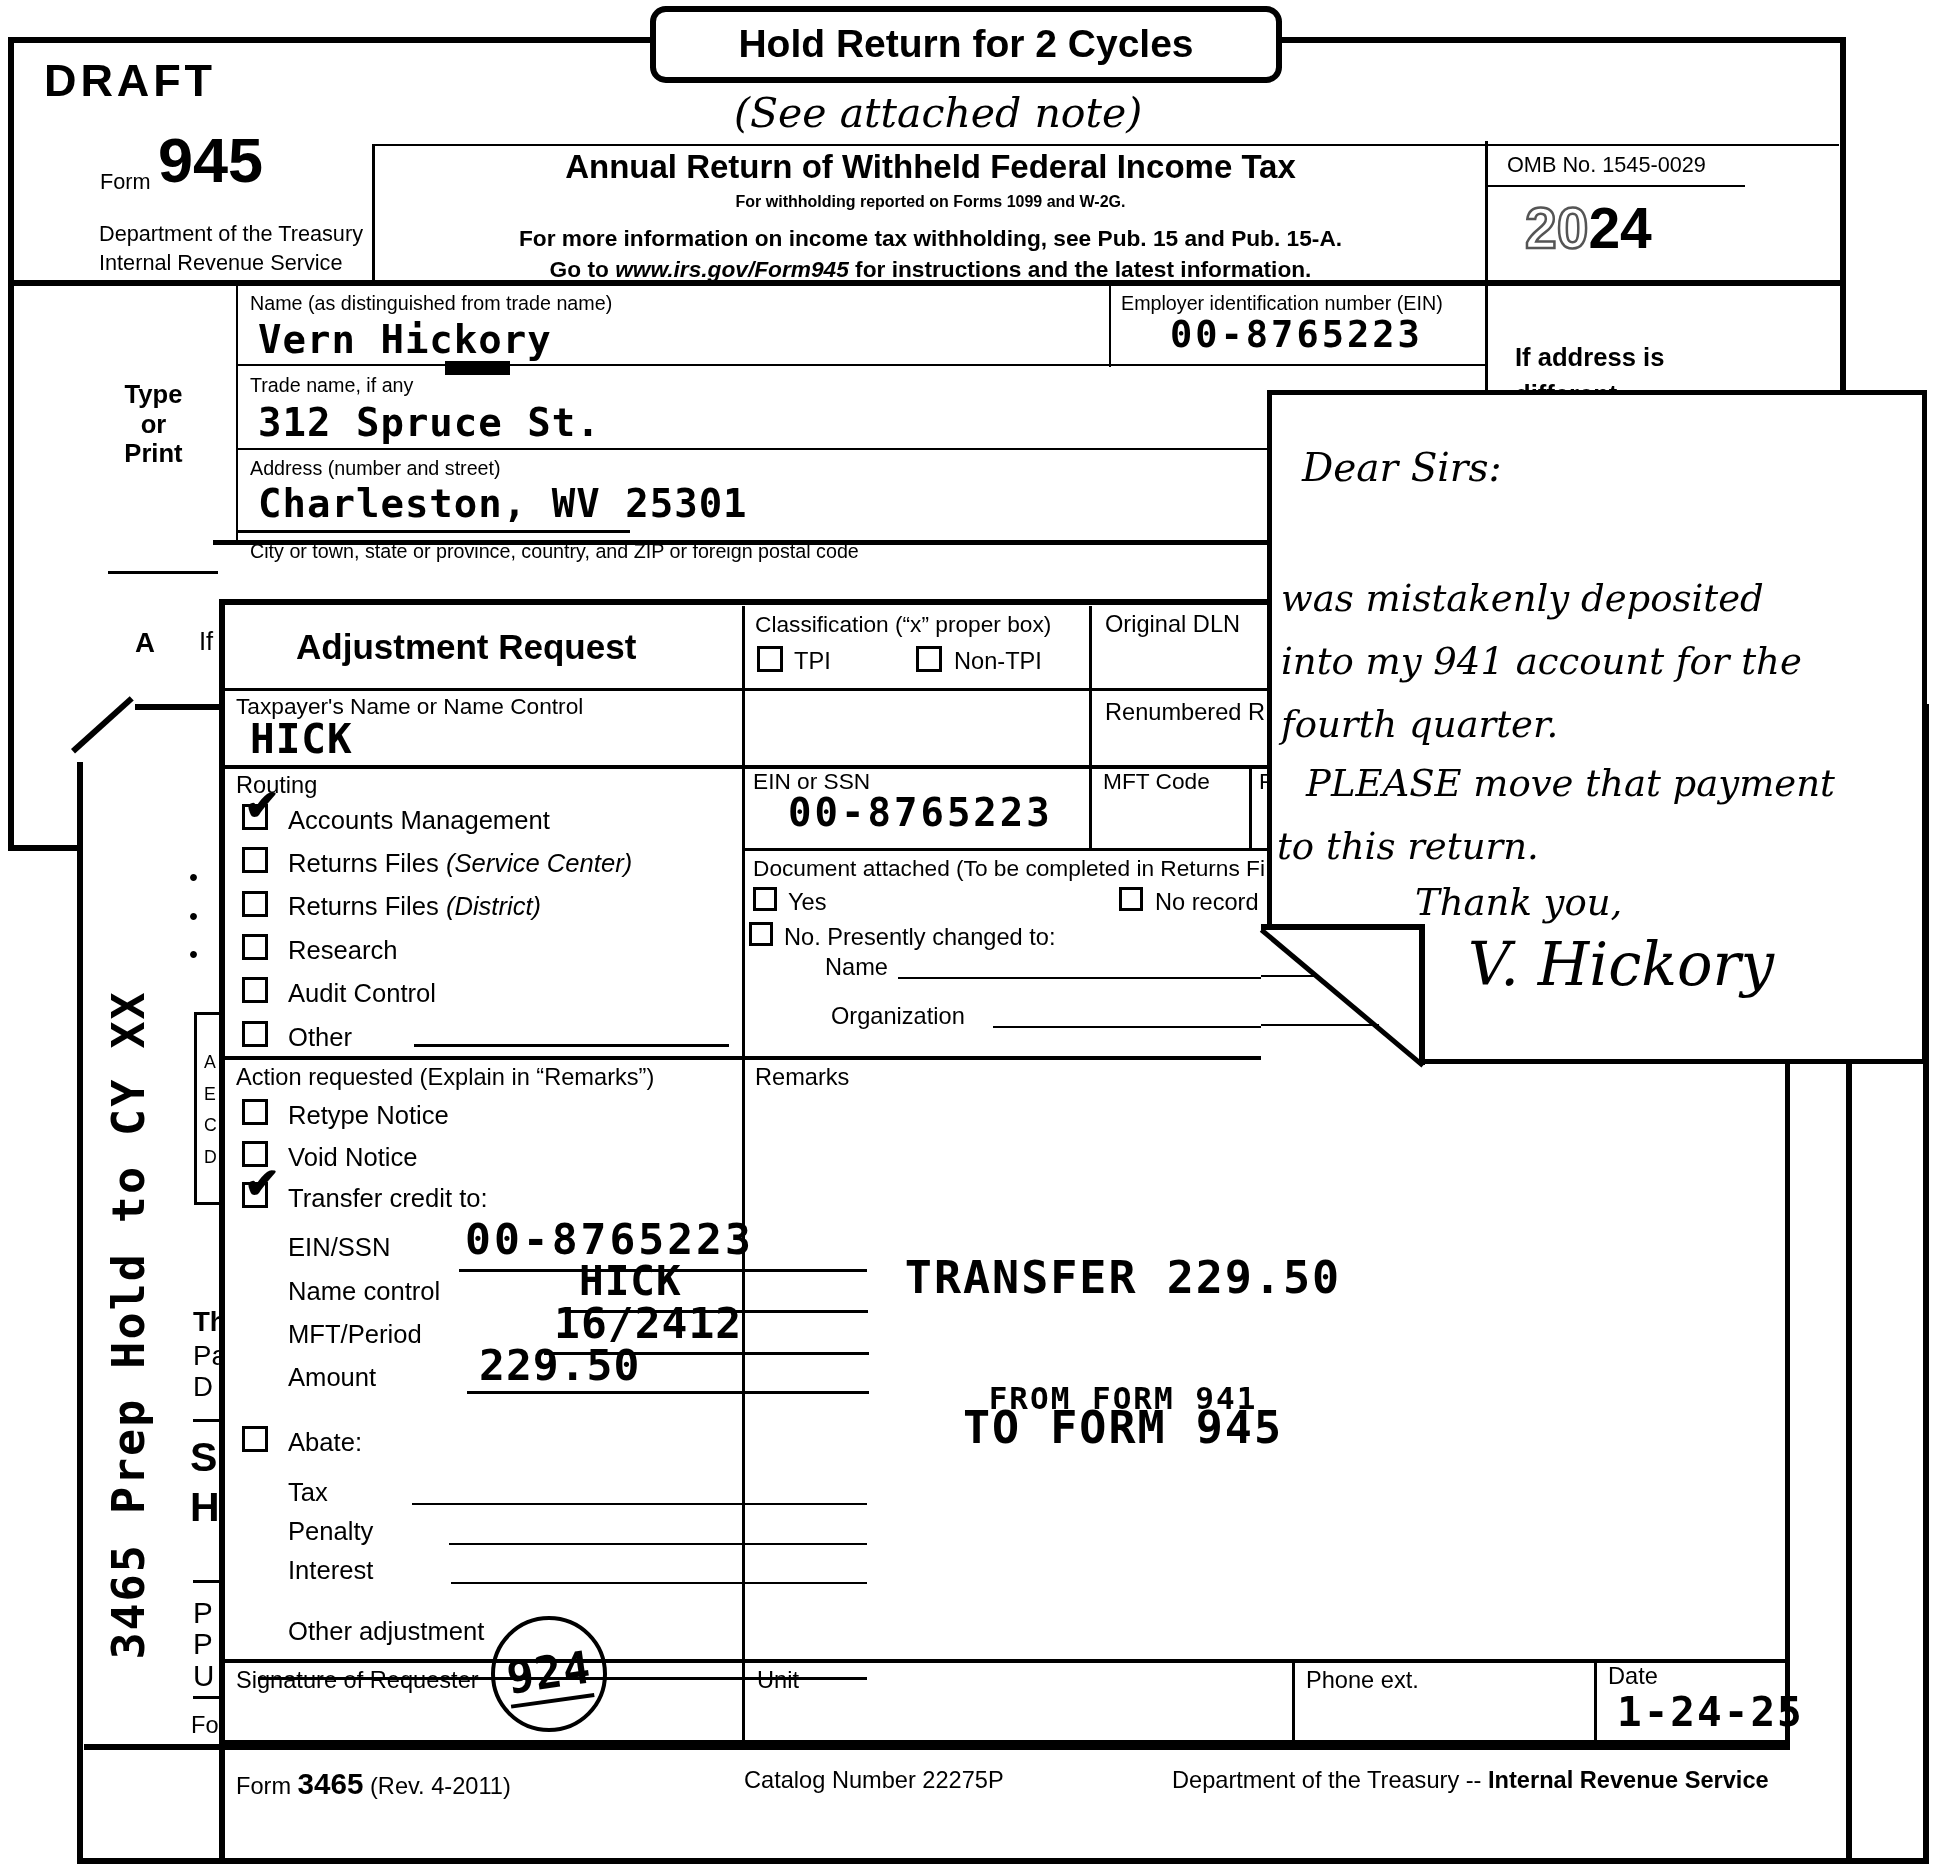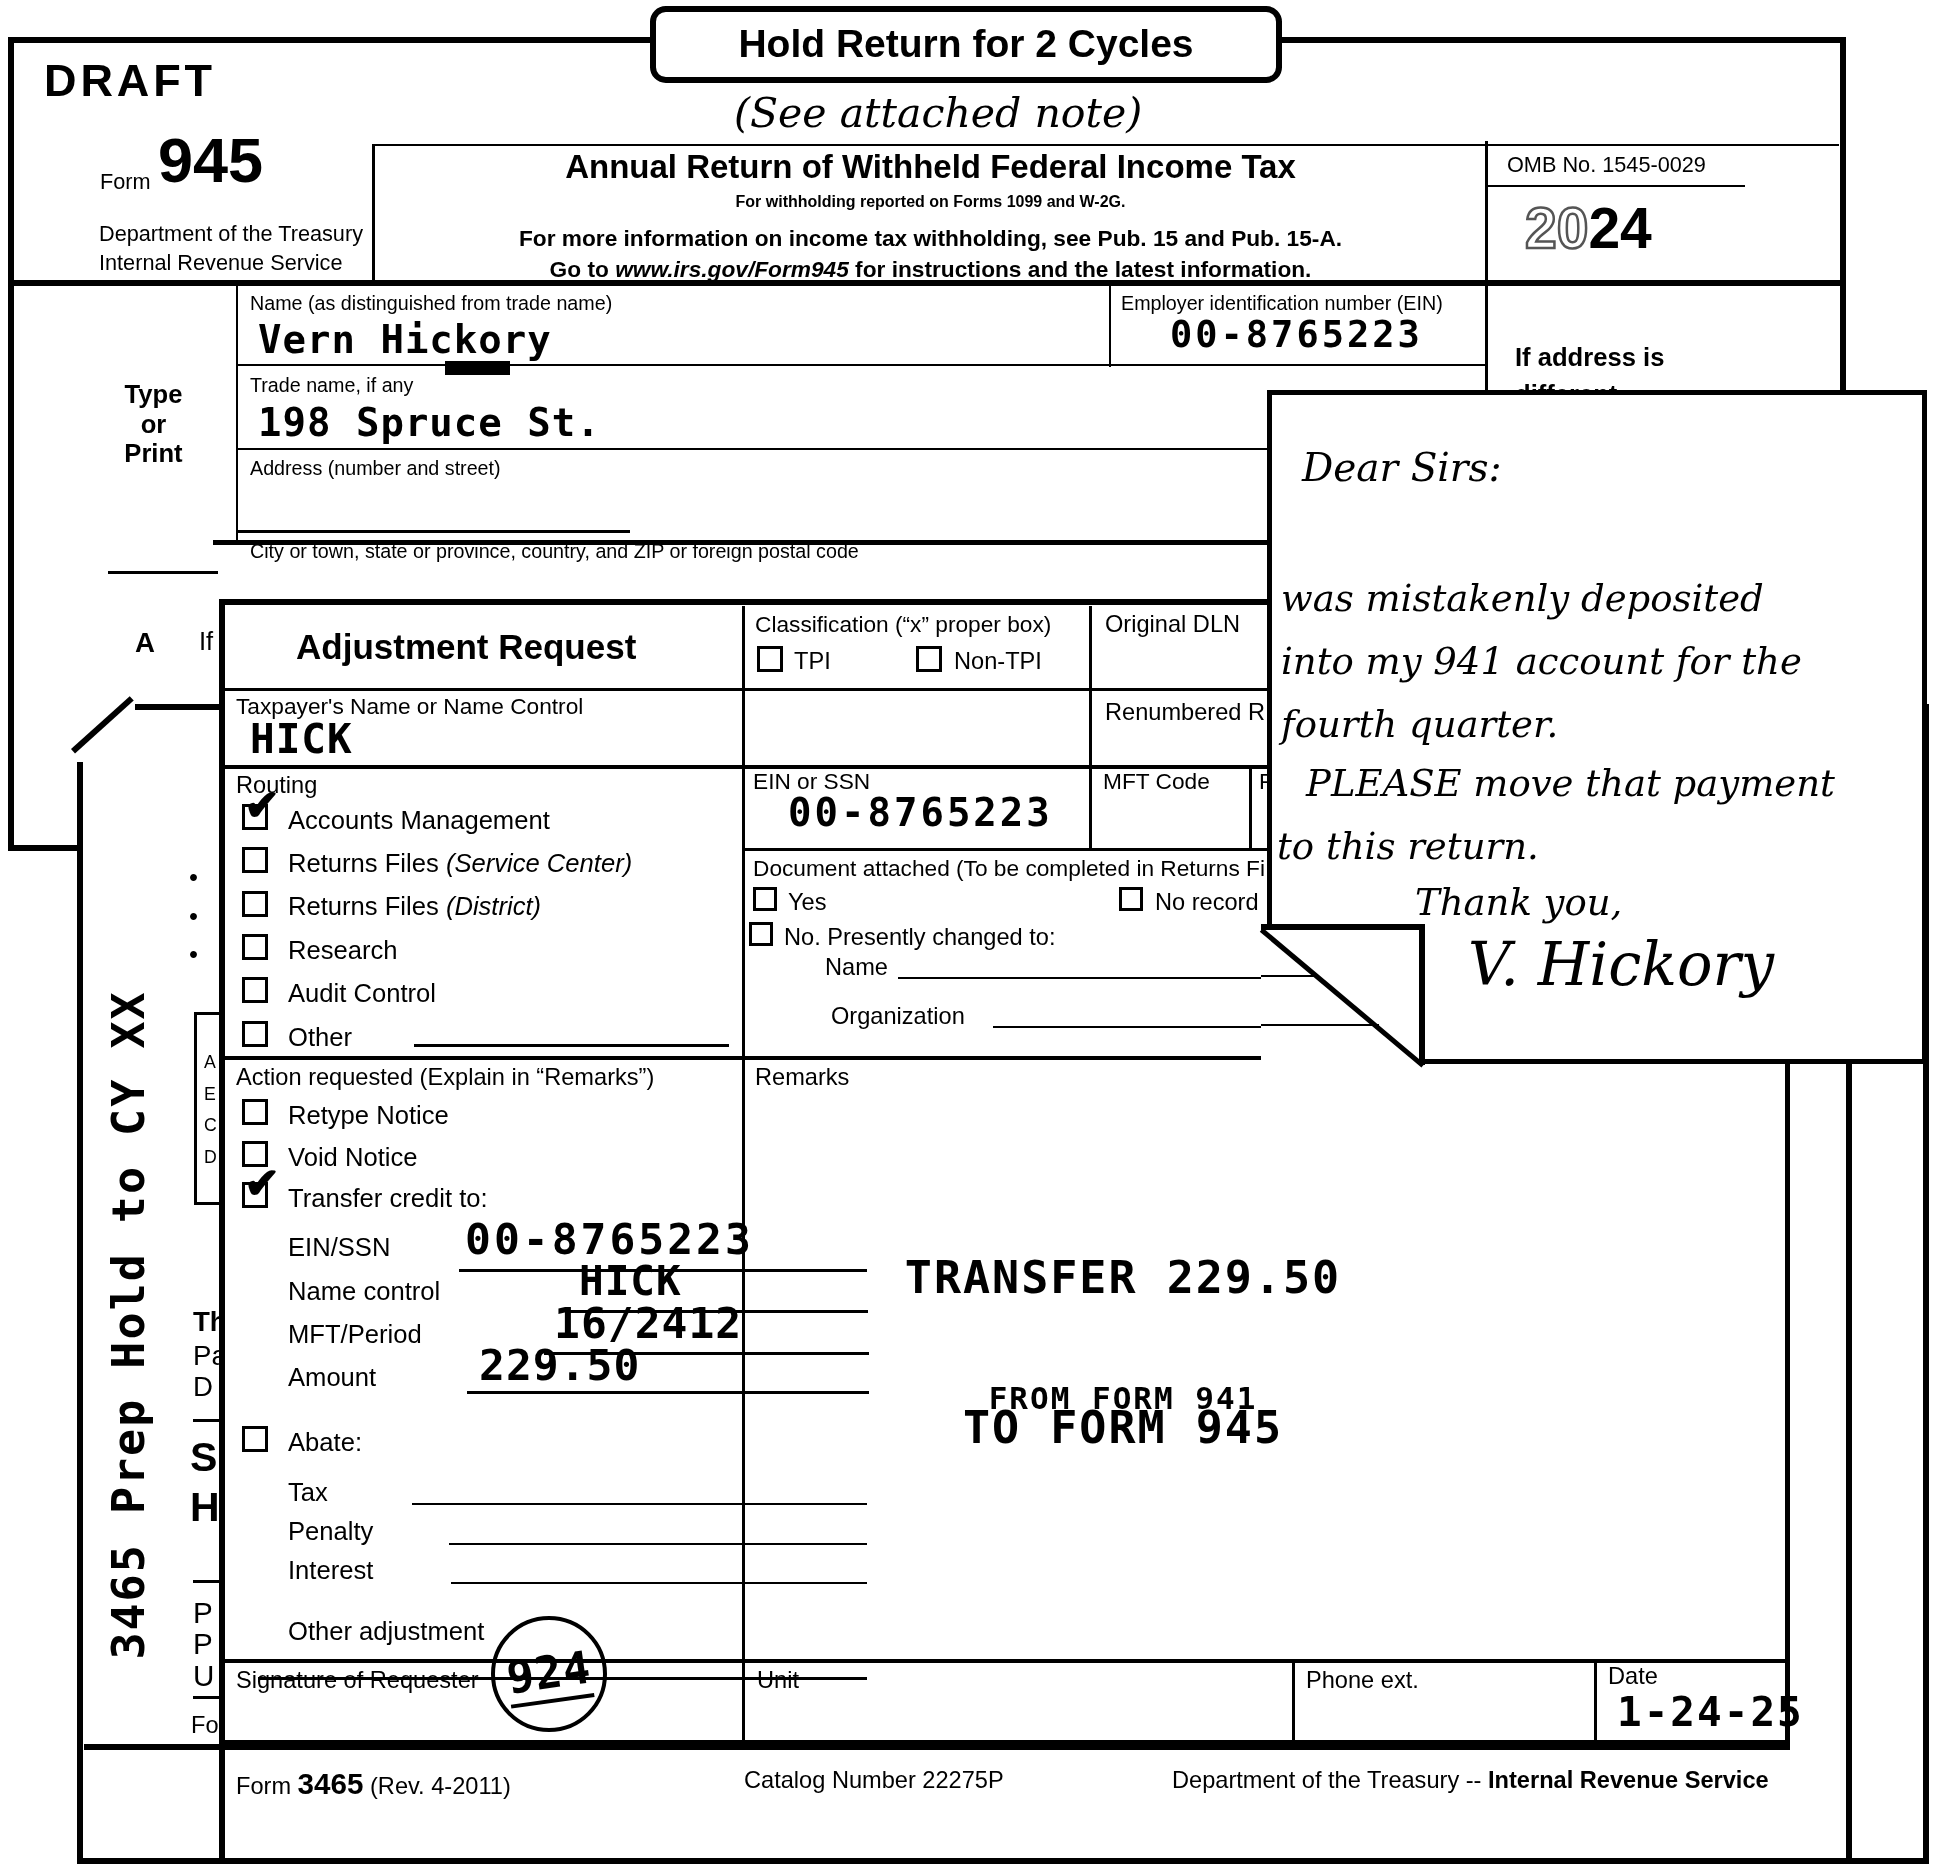--- a/index.html
+++ b/index.html
@@ -61,24 +61,25 @@
     <div class="ln" style="left:1485px;top:284px;width:3px;height:260px;"></div>
 
     <div class="lbl" style="left:250px;top:292px;">Name (as distinguished from trade name)</div>
     <div class="abs hand" style="left:258px;top:317px;font-size:39px;">Vern Hickory</div>
     <div class="lbl" style="left:1121px;top:292px;">Employer identification number (EIN)</div>
     <div class="abs hand" style="left:1170px;top:313px;font-size:37px;letter-spacing:3px;">00-8765223</div>
     <div class="ln" style="left:236px;top:364px;width:1251px;height:2px;"></div>
     <div class="ln" style="left:445px;top:361px;width:65px;height:13.8px;"></div>
 
     <div class="lbl" style="left:250px;top:374px;">Trade name, if any</div>
-    <div class="abs hand" style="left:258px;top:400px;font-size:39px;">198 Spruce St.</div>
+    <div class="abs hand" style="left:258px;top:400px;font-size:39px;">312 Spruce St.</div>
     <div class="ln" style="left:236px;top:448px;width:1251px;height:2px;"></div>
 
     <div class="lbl" style="left:250px;top:457px;">Address (number and street)</div>
+    <div class="abs hand" style="left:258px;top:481px;font-size:39px;">Charleston, WV 25301</div>
     <div class="ln" style="left:236px;top:530px;width:394px;height:3px;"></div>
     <div class="lbl" style="left:250px;top:540px;">City or town, state or province, country, and ZIP or foreign postal code</div>
 
     <div class="abs bold center" style="left:106px;top:380px;width:95px;font-size:25.6px;line-height:29.6px;">
       <div>Type</div>
       <div>or</div>
       <div>Print</div>
     </div>
 
     <div class="abs bold" style="left:1515px;top:343px;font-size:25.6px;">If address is</div>

